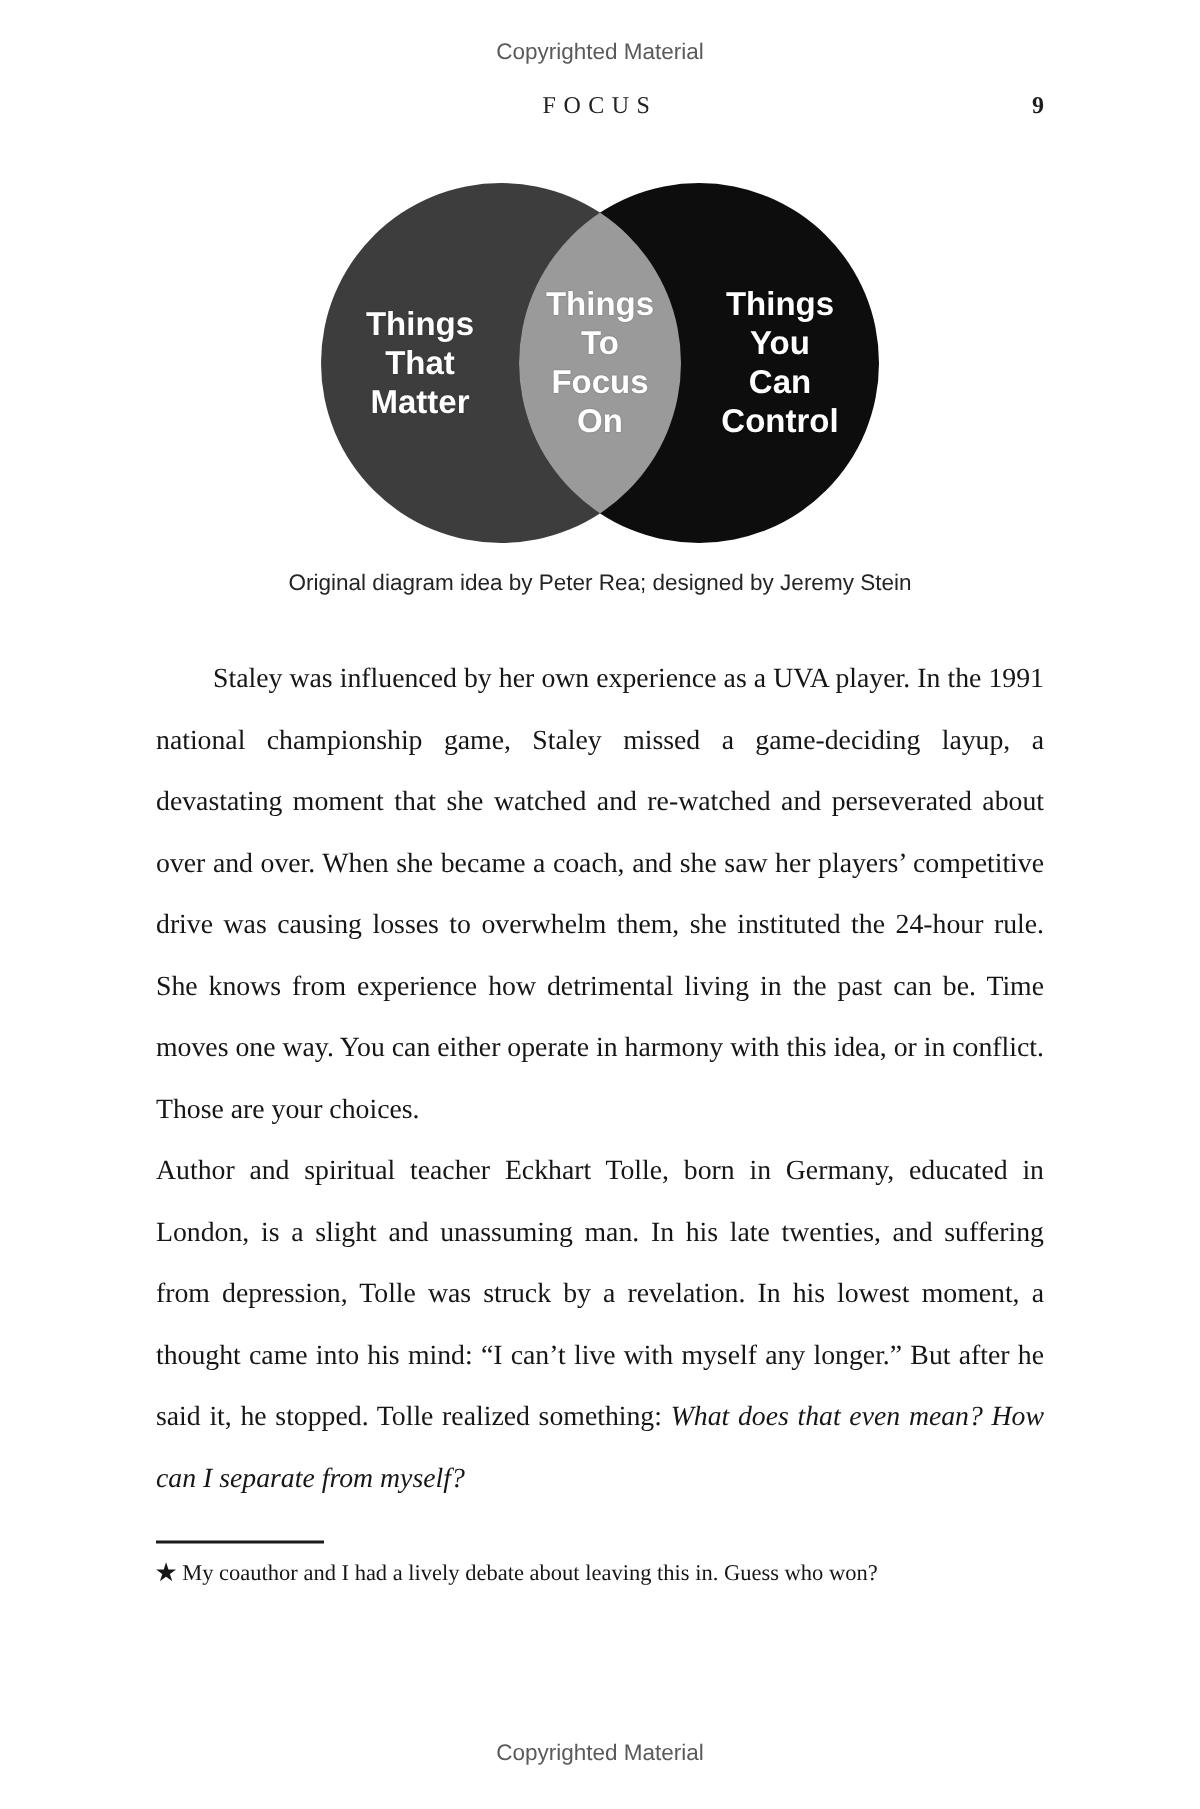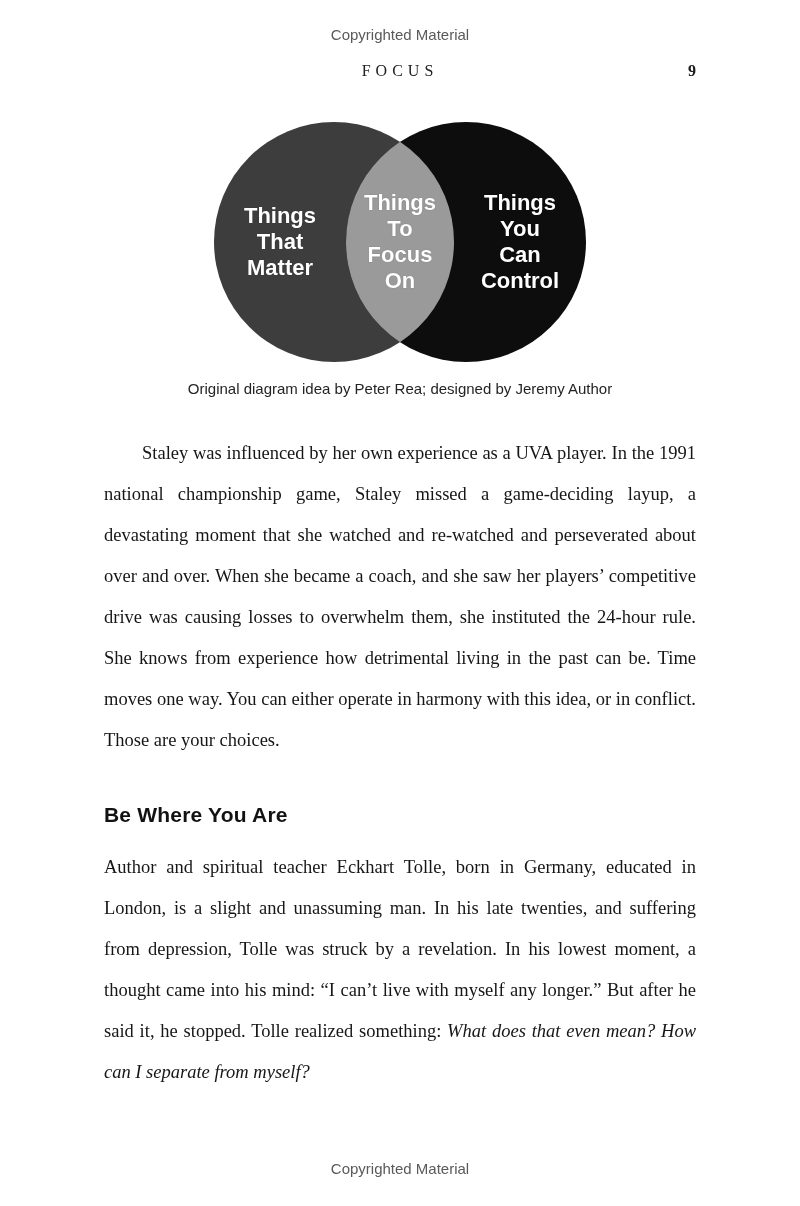--- a/index.html
+++ b/index.html
@@ -144,31 +144,36 @@
 Matter</div>
     <div class="venn-label center">Things
 To
 Focus
 On</div>
     <div class="venn-label right">Things
 You Can
 Control</div>
   </figure>
 
-  <div class="caption">Original diagram idea by Peter Rea; designed by Jeremy Author</div>
+  <div class="caption">Original diagram idea by Peter Rea; designed by Jeremy Stein</div>
 
   <main class="body-text">
 
     <p class="para first indent">Staley was influenced by her own experience as a UVA player. In the 1991 national championship game, Staley missed a game-deciding layup, a devastating moment that she watched and re-watched and perseverated about over and over. When she became a coach, and she saw her players’ competitive drive was causing losses to overwhelm them, she instituted the 24-hour rule. She knows from experience how detrimental living in the past can be. Time moves one way. You can either operate in harmony with this idea, or in conflict. Those are your choices.</p>
 
-    <h2 class="section-heading">Be Where You Are</h2>
 
     <p class="para">
       <span>Author and spiritual teacher Eckhart Tolle, born in Germany, educated in London, is a slight and unassuming man. In his late twenties, and suffering from depression, Tolle was struck by a revelation. In his lowest moment, a thought came into his mind: “I can’t live with myself any longer.” But after he said it, he stopped. Tolle realized something: </span><em>What does that even mean? How can I separate from myself?</em>
     </p>
 
 
   </main>
 
+  <div class="footnote">
+    <div class="footnote-rule"></div>
+    <p class="footnote-text">
+      <span class="fn-marker">★</span><span>My coauthor and I had a lively debate about leaving this in. Guess who won?</span>
+    </p>
+  </div>
 
   <div class="copyright bottom">Copyrighted Material</div>
 
 </div>
 
 </body></html>

